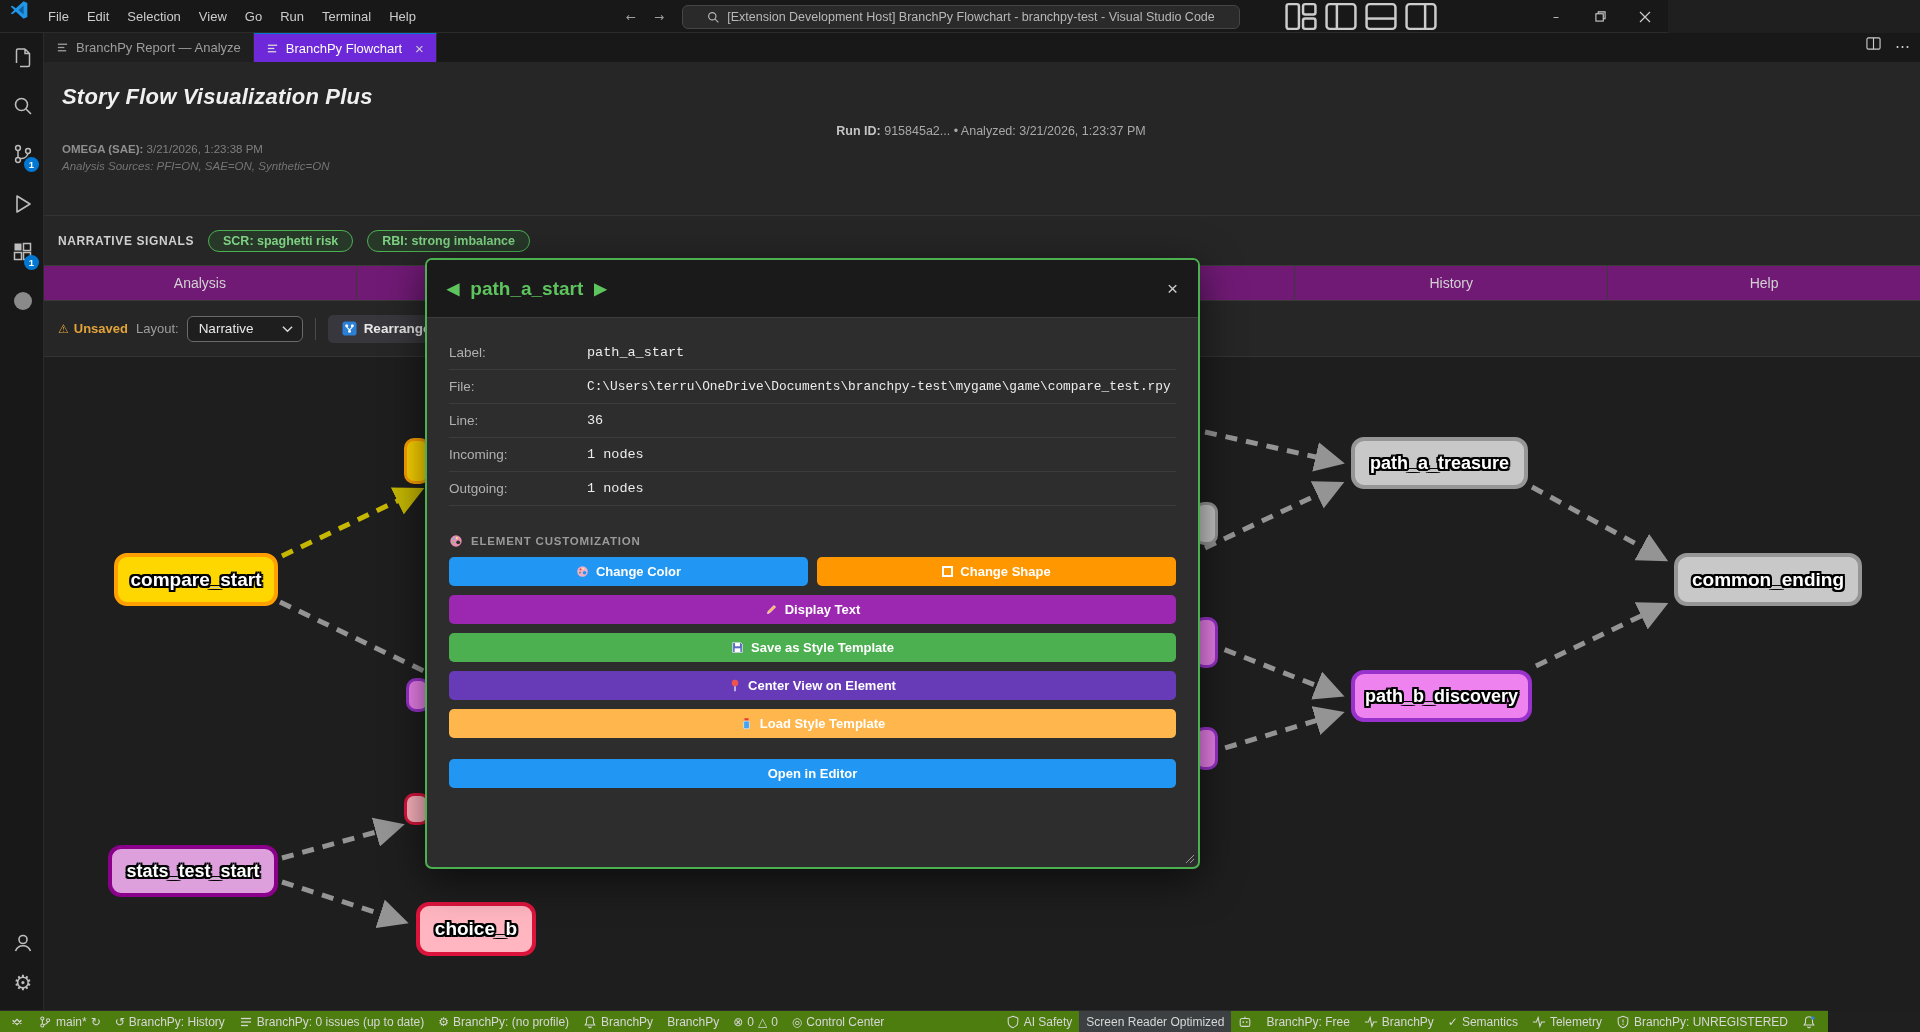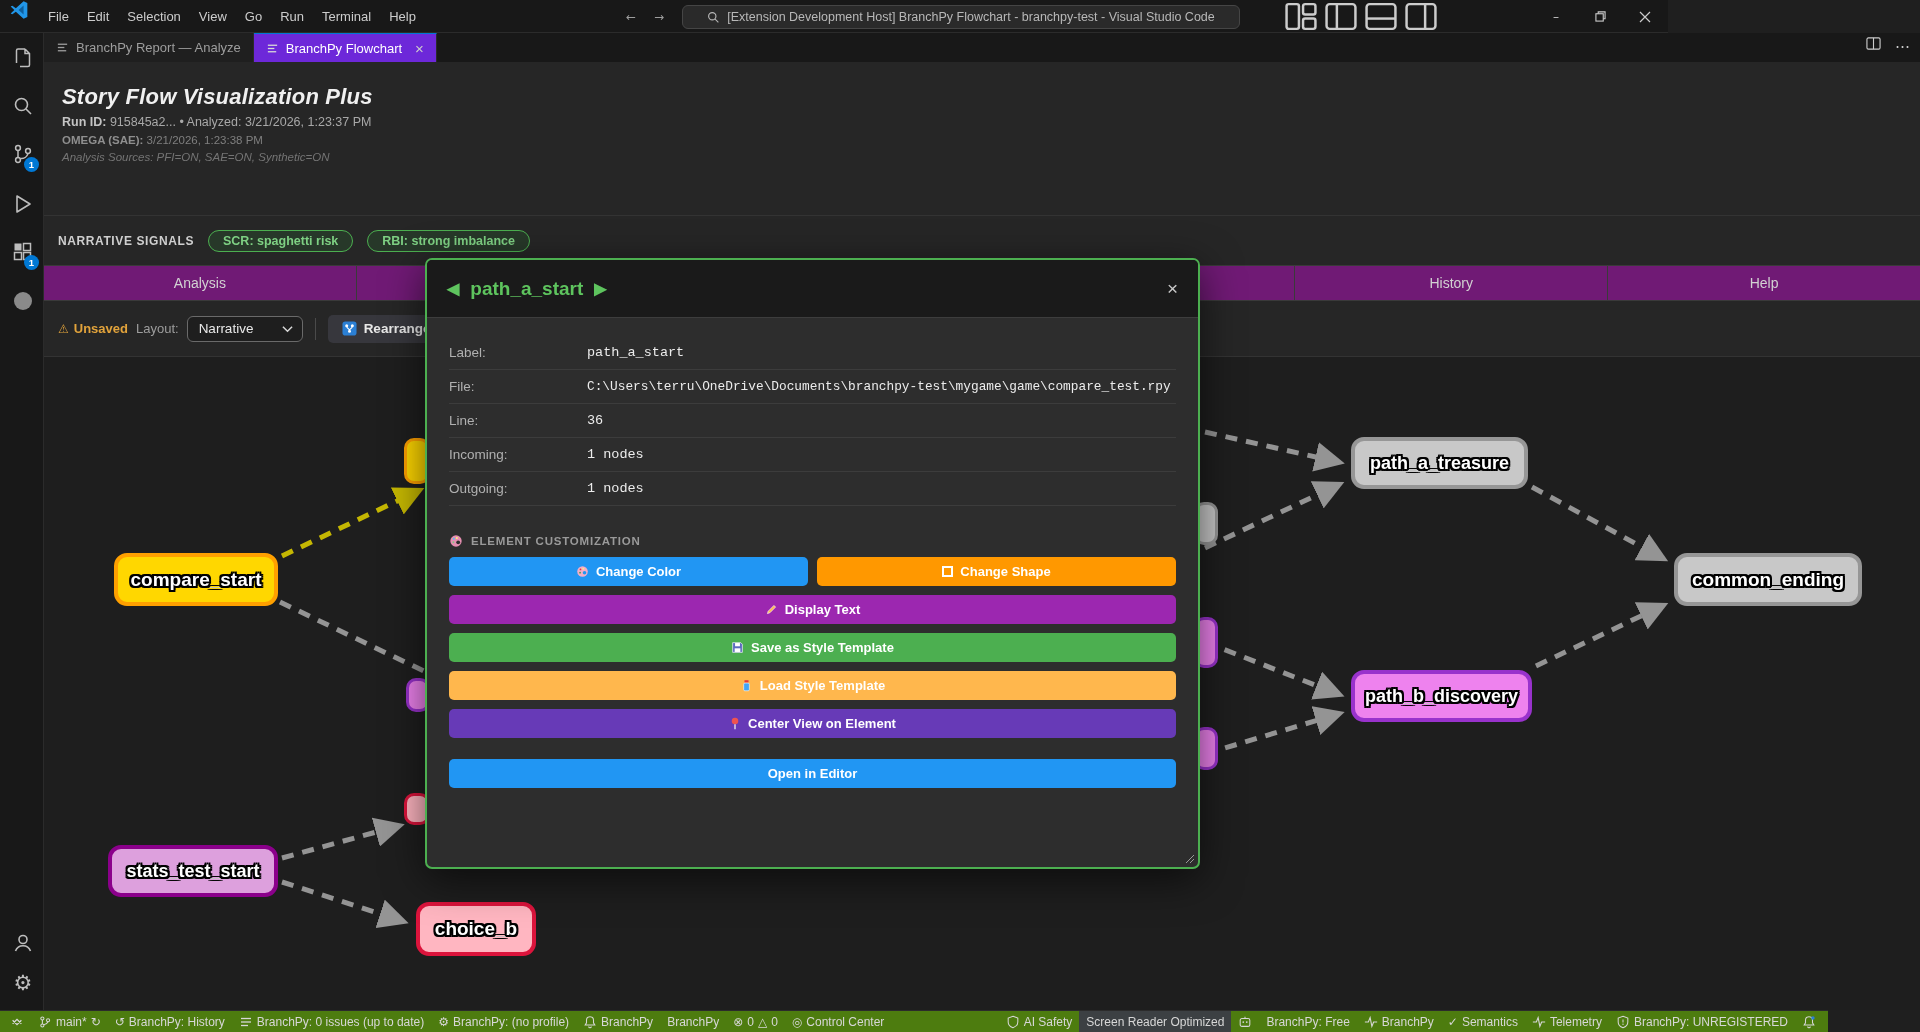--- a/index.html
+++ b/index.html
@@ -34,21 +34,21 @@
   .act-badge { position:absolute; width:15px; height:15px; border-radius:50%; background:#0078d4; color:#fff;
     font-size:9.5px; font-weight:bold; display:flex; align-items:center; justify-content:center; }
 
   
   .content { position:absolute; left:44px; top:62px; width:1876px; height:948px; background:#1f1f1f; }
 
   .vheader { position:absolute; left:0; top:0; width:1876px; height:153px; background:#262626; padding:22px 0 0 18px; }
   .vtitle { color:#f0f0f0; font-size:22px; font-weight:bold; letter-spacing:0.2px;font-style:italic; }
   .vsub { margin-top:13px; font-size:14.5px; color:#bdbdbd; }
   .vsub b { color:#d8d8d8; }
-  .vrun { margin-top:5px; font-size:12.5px; color:#a8a8a8; }
+  .vrun { margin-top:14px; font-size:12.5px; color:#a8a8a8;text-align:center; }
   .vrun b { color:#c4c4c4; }
   .vomega { margin-top:5px; font-size:11.5px; color:#7f7f7f; }
   .vomega b { color:#8f8f8f; }
   .vsources { margin-top:5px; font-size:11.5px; color:#747474; font-style:italic; }
 
   .signals { position:absolute; left:0; top:153px; width:1876px; height:50px; background:#262626; border-top:1px solid #333;
     display:flex; align-items:center; padding-left:4px; }
   .signals-label { color:#cfcfcf; font-size:12px; font-weight:bold; letter-spacing:0.6px; }
   .badge { margin-left:14px; border:1.5px solid #4caf50; background:rgba(42,93,48,0.35); color:#7ed083;
     font-size:12.5px; font-weight:bold; border-radius:13px; padding:3px 14px; }
@@ -422,35 +422,35 @@
         <div class="mbtn" style="background-color: rgb(76, 175, 80);">
           <svg width="13" height="13" viewBox="0 0 16 16">
             <path d="M2 2 H12 L14 4 V14 H2 Z" fill="#5c6bc0" stroke="#fff" stroke-width="0.8"></path>
             <rect x="5" y="2.5" width="6" height="4" fill="#fff"></rect>
               <rect x="4.5" y="9" width="7" height="4.5" fill="#fff"></rect>
           </svg>
           <span>Save as Style Template</span>
         </div>
       </div>
       <div class="mbtn-row">
+        <div class="mbtn" style="background-color: rgb(103, 58, 183);">
+          <svg width="12" height="13" viewBox="0 0 14 16">
+            <circle cx="7" cy="5" r="4" fill="#ef5350"></circle>
+              <line x1="7" y1="9" x2="7" y2="15" stroke="#eceff1" stroke-width="1.6"></line>
+          </svg>
+          <span>Center View on Element</span>
+        </div>
+      </div>
+      <div class="mbtn-row">
         <div class="mbtn" style="background-color: rgb(255, 183, 77);">
           <svg width="13" height="13" viewBox="0 0 16 16">
             <rect x="5.5" y="1.5" width="5" height="3" fill="#e53935"></rect>
             <rect x="4.5" y="5" width="7" height="9.5" rx="1.5" fill="#42a5f5" stroke="#fff" stroke-width="0.7"></rect>
           </svg>
           <span>Load Style Template</span>
-        </div>
-      </div>
-      <div class="mbtn-row">
-        <div class="mbtn" style="background-color: rgb(103, 58, 183);">
-          <svg width="12" height="13" viewBox="0 0 14 16">
-            <circle cx="7" cy="5" r="4" fill="#ef5350"></circle>
-              <line x1="7" y1="9" x2="7" y2="15" stroke="#eceff1" stroke-width="1.6"></line>
-          </svg>
-          <span>Center View on Element</span>
         </div>
       </div>
       <div class="mbtn-row" style="margin-top:21px;">
         <div class="mbtn" style="background-color: rgb(33, 150, 243);">
           <span>Open in Editor</span>
         </div>
       </div>
     </div>
     <svg class="resize-handle" viewBox="0 0 10 10">
       <path d="M9 1 L1 9 M9 5 L5 9" stroke="#9a9a9a" stroke-width="1"></path>

